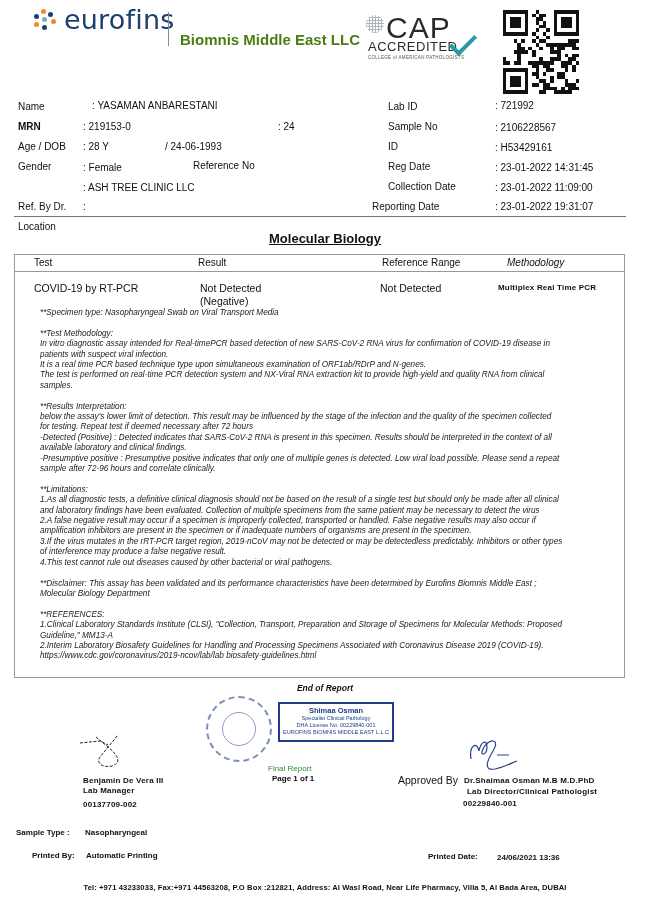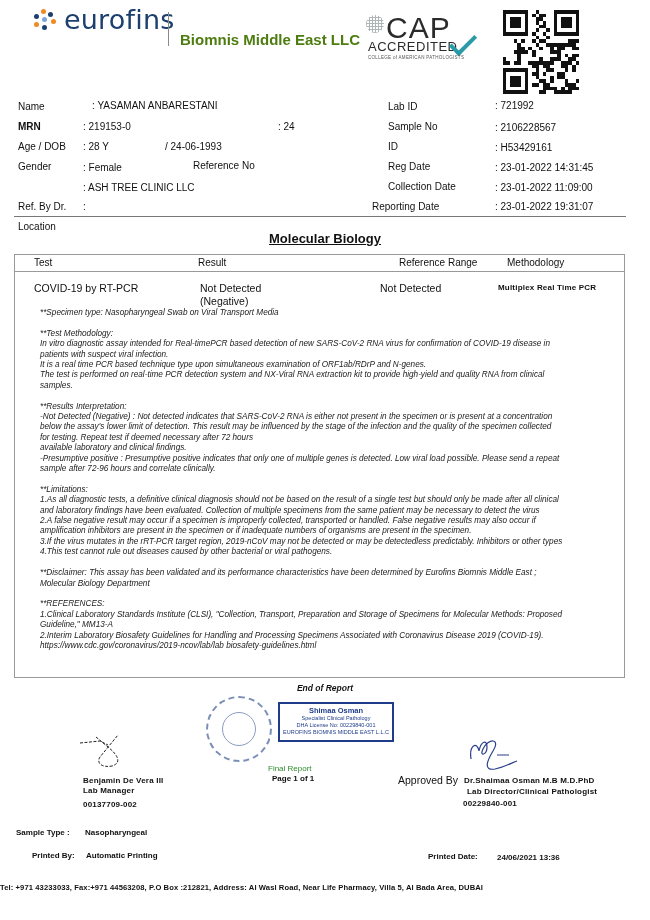--- a/index.html
+++ b/index.html
@@ -50,21 +50,21 @@
   .final-report { left:268px; top:764px; font-size:8px; color:#2e8b2e; }
   .page-of { left:272px; top:774px; font-size:8px; font-weight:bold; }
 
   
   .sig-left { left:78px; top:733px; width:56px; height:36px; }
   .sig-right { left:465px; top:735px; width:60px; height:38px; }
   .sign-name { font-size:8px; font-weight:bold; letter-spacing:0.2px; }
   .approved { left:398px; top:774px; font-size:10.5px; }
 
   .footer-lbl { font-size:8px; font-weight:bold; }
-  .address { left:0; width:650px; top:883px; font-size:7.6px; font-weight:bold; letter-spacing:0.1px; }
+  .address { left:0; width:650px; top:883px; text-align:center; font-size:7.6px; font-weight:bold; letter-spacing:0.1px; }
 </style>
 </head>
 <body>
 
 <div class="abs logo-wrap">
   <div class="logo-dots">
     <span style="left:9px;top:0;background:#f08a24"></span>
     <span style="left:16px;top:3px;background:#1d3f6e"></span>
     <span style="left:2px;top:5px;background:#1d3f6e"></span>
     <span style="left:10px;top:8px;background:#7ba7d6"></span>
@@ -257,22 +257,22 @@
 <div class="abs info" style="left:495px;top:201px;">: 23-01-2022 19:31:07</div>
 
 <div class="abs hr1"></div>
 
 <div class="abs section-title">Molecular Biology</div>
 <div class="abs box"></div>
 <div class="abs box-hr"></div>
 
 <div class="abs th" style="left:34px;">Test</div>
 <div class="abs th" style="left:198px;">Result</div>
-<div class="abs th" style="left:399px;">Reference Range</div>
-<div class="abs th" style="left:507px;">Methodology</div>
+<div class="abs th" style="left:382px;">Reference Range</div>
+<div class="abs th" style="left:507px;font-style:italic;">Methodology</div>
 
 <div>
   <div class="abs td" style="left:34px;">COVID-19 by RT-PCR</div>
   <div class="abs td" style="left:200px;">Not Detected</div>
   <div class="abs td" style="left:200px;top:295px;">(Negative)</div>
   <div class="abs td" style="left:380px;">Not Detected</div>
   <div class="abs td-method">Multiplex Real Time PCR</div>
 </div>
 
 <div class="abs notes">
@@ -280,34 +280,35 @@
   <p>
     <span class="line">**Test Methodology:</span>
     <span class="line">In vitro diagnostic assay intended for Real-timePCR based detection of new SARS-CoV-2 RNA virus for confirmation of COVID-19 disease in</span>
     <span class="line">patients with suspect viral infection.</span>
     <span class="line">It is a real time PCR based technique type upon simultaneous examination of ORF1ab/RDrP and N-genes.</span>
     <span class="line">The test is performed on real-time PCR detection system and NX-Viral RNA extraction kit to provide high-yield and quality RNA from clinical</span>
     <span class="line">samples.</span>
   </p>
   <p>
     <span class="line">**Results Interpretation:</span>
-    <span class="line">-Not Detected (Negative) : Not detected indicates that SARS-CoV-2 RNA is either not present in the specimen or is present at a concentration</span>
     <span class="line">below the assay's lower limit of detection. This result may be influenced by the stage of the infection and the quality of the specimen collected</span>
     <span class="line">for testing. Repeat test if deemed necessary after 72 hours</span>
+    <span class="line">-Detected (Positive) : Detected indicates that SARS-CoV-2 RNA is present in this specimen. Results should be interpreted in the context of all</span>
     <span class="line">available laboratory and clinical findings.</span>
     <span class="line">-Presumptive positive : Presumptive positive indicates that only one of multiple genes is detected. Low viral load possible. Please send a repeat</span>
     <span class="line">sample after 72-96 hours and correlate clinically.</span>
   </p>
   <p>
     <span class="line">**Limitations:</span>
     <span class="line">1.As all diagnostic tests, a definitive clinical diagnosis should not be based on the result of a single test but should only be made after all clinical</span>
     <span class="line">and laboratory findings have been evaluated. Collection of multiple specimens from the same patient may be necessary to detect the virus</span>
     <span class="line">2.A false negative result may occur if a specimen is improperly collected, transported or handled. False negative results may also occur if</span>
     <span class="line">amplification inhibitors are present in the specimen or if inadequate numbers of organisms are present in the specimen.</span>
     <span class="line">3.If the virus mutates in the rRT-PCR target region, 2019-nCoV may not be detected or may be detectedless predictably. Inhibitors or other types</span>
+    <span class="line">of interference may produce a false negative result.</span>
     <span class="line">4.This test cannot rule out diseases caused by other bacterial or viral pathogens.</span>
   </p>
   <p>
     <span class="line">**Disclaimer: This assay has been validated and its performance characteristics have been determined by Eurofins Biomnis Middle East ;</span>
     <span class="line">Molecular Biology Department</span>
   </p>
   <p>
     <span class="line">**REFERENCES:</span>
     <span class="line">1.Clinical Laboratory Standards Institute (CLSI), "Collection, Transport, Preparation and Storage of Specimens for Molecular Methods: Proposed</span>
     <span class="line">Guideline," MM13-A</span>

